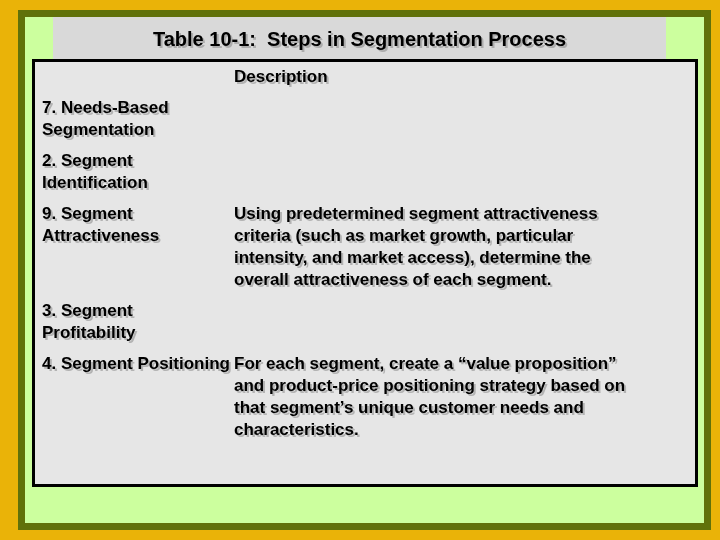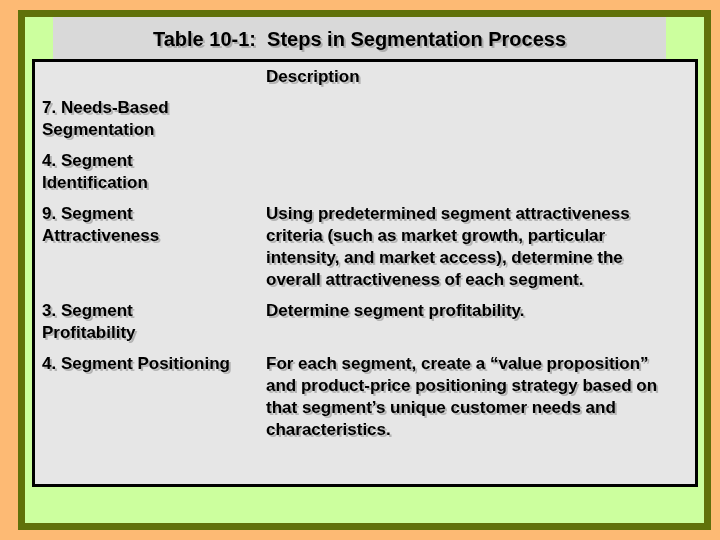--- a/index.html
+++ b/index.html
@@ -4,21 +4,21 @@
 <style>
   html, body { margin: 0; padding: 0; }
   body {
     font-family: "Liberation Sans", "DejaVu Sans", sans-serif;
     background: #808080;
   }
   .frame {
     position: relative;
     width: 720px;
     height: 540px;
-    background: #fdba74;
+    background: #eab308;
     overflow: hidden;
   }
   .slide-bg {
     position: absolute;
     left: 18px;
     top: 10px;
     width: 679px;   
     height: 506px;  
     border: 7px solid #60710A;
     background: #CCFF9E;
@@ -52,21 +52,21 @@
     border: 3px solid #000;
     background: #E6E6E6;
     padding: 4px 0 0 7px;
     box-sizing: content-box;
     overflow: hidden;
     z-index: 3;
   }
   .t-row {
     display: grid;
     grid-template-columns: 188px 438px;
-    column-gap: 36px;
+    column-gap: 4px;
     margin-bottom: 9px;
   }
   .cell {
     font-size: 17px;
     font-weight: bold;
     line-height: 22px;
     color: #000;
     white-space: pre-line;
     text-shadow: 2px 2px 0 rgba(128,128,128,0.5);
   }
@@ -87,36 +87,35 @@
       <div class="cell"></div>
       <div class="cell">Description</div>
     </div>
 
     <div class="t-row">
       <div class="cell">7. Needs-Based
 Segmentation</div>
     </div>
 
     <div class="t-row">
-      <div class="cell">4. Segment
+      <div class="cell">2. Segment
 Identification</div>
     </div>
 
     <div class="t-row">
       <div class="cell">9. Segment
 Attractiveness</div>
       <div class="cell">Using predetermined segment attractiveness
 criteria (such as market growth, particular
 intensity, and market access), determine the
 overall attractiveness of each segment.</div>
     </div>
 
     <div class="t-row">
       <div class="cell">3. Segment Profitability</div>
-      <div class="cell">Determine segment profitability.</div>
     </div>
 
     <div class="t-row">
       <div class="cell">4. Segment Positioning</div>
       <div class="cell">For each segment, create a “value proposition”
 and product-price positioning strategy based on
 that segment’s unique customer needs and
 characteristics.</div>
     </div>
 

